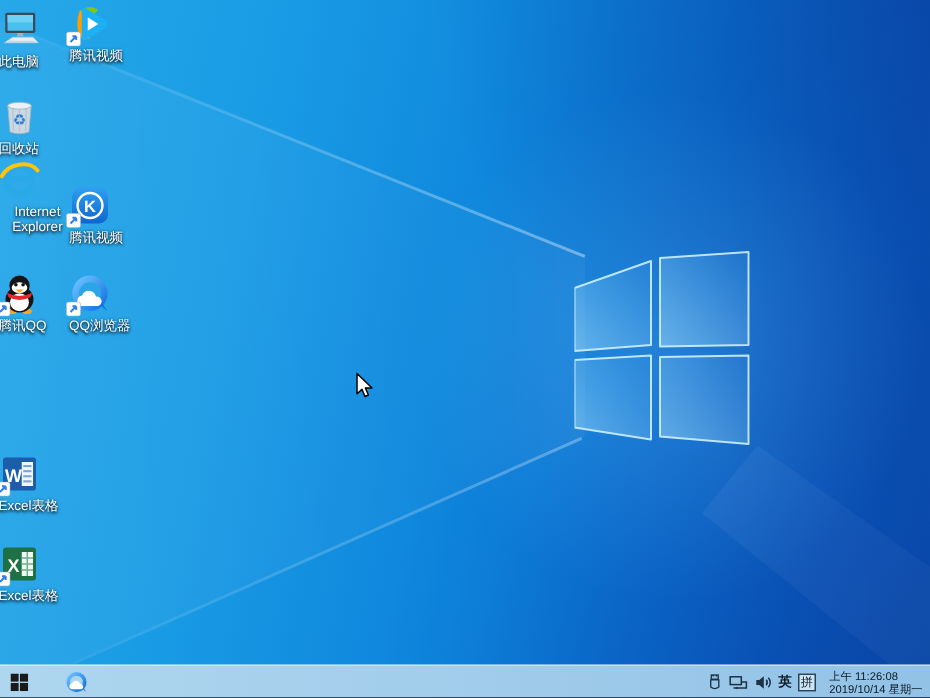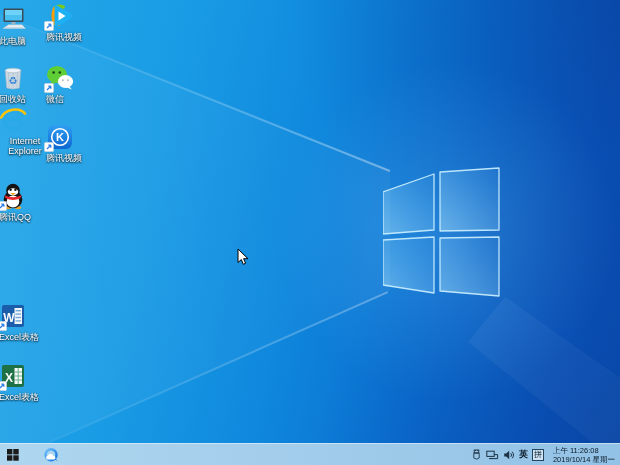--- a/index.html
+++ b/index.html
@@ -126,39 +126,20 @@
       <svg viewBox="0 0 28 28" width="28" height="28">
         <path d="M6.2,6.5 L21.8,6.5 L20.3,24 Q14,26.2 7.7,24 Z" fill="#cdd9e2" stroke="#9fb4c2" stroke-width="0.6"></path>
         <path d="M9.5,8 L10,23.5 M14,8 L14,24 M18.5,8 L18,23.5" stroke="#b4c6d2" stroke-width="0.9" fill="none"></path>
         <ellipse cx="14" cy="6.5" rx="7.8" ry="2.3" fill="#eaf2f7" stroke="#9fb4c2" stroke-width="0.6"></ellipse>
         <text x="14" y="19.5" font-size="10" text-anchor="middle" fill="#2e7fd6">♻</text>
       </svg>
     </div>
     <div class="label">回收站</div>
   </div>
 
-  <div class="dicon" style="left:46px;top:64px">
-    <div class="art">
-      <svg viewBox="0 0 28 28" width="28" height="28">
-        <ellipse cx="11" cy="10.5" rx="10" ry="8.6" fill="#5ecd36"></ellipse>
-        <path d="M5.5,17.5 L3.5,22 L9.5,19 Z" fill="#5ecd36"></path>
-        <circle cx="7.6" cy="8.6" r="1.25" fill="#1d3d12"></circle>
-        <circle cx="13.8" cy="8.6" r="1.25" fill="#1d3d12"></circle>
-        <ellipse cx="19.5" cy="17.5" rx="7.6" ry="6.4" fill="#ffffff"></ellipse>
-        <path d="M23.5,22.5 L25.8,25.5 L20.8,23.4 Z" fill="#ffffff"></path>
-        <circle cx="16.9" cy="16.3" r="1.05" fill="#b9c3c9"></circle>
-        <circle cx="21.9" cy="16.3" r="1.05" fill="#b9c3c9"></circle>
-      </svg>
-      <svg class="badge" viewBox="0 0 10 10">
-        <rect x="0.3" y="0.3" width="9.4" height="9.4" rx="1.5" fill="#fff" stroke="#a9b9c6" stroke-width="0.5"></rect>
-        <path d="M3,7 L6.8,3.2 M6.8,3.2 L4.3,3.2 M6.8,3.2 L6.8,5.7" stroke="#2f7fe8" stroke-width="1.3" fill="none"></path>
-      </svg>
-    </div>
-    <div class="label">微信</div>
-  </div>
 
   <div class="dicon" style="left:-1px;top:106px">
     <div class="art">
       <svg viewBox="0 0 28 28" width="28" height="28">
         <path d="M22.6,17.5 A9.2,9.2 0 1 1 22.6,10.5" stroke="#2aa9e8" stroke-width="4.2" fill="none" stroke-linecap="round"></path>
         <path d="M5.2,13.6 L23.2,13.6" stroke="#2aa9e8" stroke-width="4.2"></path>
         <path d="M2.2,11.5 C6.5,3 20.5,0.8 26,7.6" stroke="#fdc40a" stroke-width="2.6" fill="none" stroke-linecap="round"></path>
       </svg>
     </div>
     <div class="label">Internet Explorer</div>
@@ -200,20 +181,40 @@
         <path d="M5.5,13.2 Q14,17.5 22.5,13.2 L21.3,16.2 Q14,19.8 6.7,16.2 Z" fill="#e8262d"></path>
       </svg>
       <svg class="badge" viewBox="0 0 10 10">
         <rect x="0.3" y="0.3" width="9.4" height="9.4" rx="1.5" fill="#fff" stroke="#a9b9c6" stroke-width="0.5"></rect>
         <path d="M3,7 L6.8,3.2 M6.8,3.2 L4.3,3.2 M6.8,3.2 L6.8,5.7" stroke="#2f7fe8" stroke-width="1.3" fill="none"></path>
       </svg>
     </div>
     <div class="label">腾讯QQ</div>
   </div>
 
+  <div class="dicon" style="left:46px;top:182px">
+    <div class="art">
+      <svg viewBox="0 0 28 28" width="28" height="28">
+        <defs>
+          <linearGradient id="qbG" x1="0" y1="0" x2="1" y2="1">
+            <stop offset="0" stop-color="#6ec2ff"></stop>
+              <stop offset="1" stop-color="#1272e0"></stop>
+          </linearGradient>
+        </defs>
+        <circle cx="14" cy="13.5" r="9.6" fill="none" stroke="url(#qbG)" stroke-width="4.4"></circle>
+        <path d="M20,20.5 L25.5,25.5 L21.5,19 Z" fill="#1272e0"></path>
+        <path d="M8,22 a3.6,3.6 0 0 1 0.8,-7 a4.8,4.8 0 0 1 9.2,0.8 a3.1,3.1 0 0 1 1.2,6.2 Z" fill="#ffffff"></path>
+      </svg>
+      <svg class="badge" viewBox="0 0 10 10">
+        <rect x="0.3" y="0.3" width="9.4" height="9.4" rx="1.5" fill="#fff" stroke="#a9b9c6" stroke-width="0.5"></rect>
+        <path d="M3,7 L6.8,3.2 M6.8,3.2 L4.3,3.2 M6.8,3.2 L6.8,5.7" stroke="#2f7fe8" stroke-width="1.3" fill="none"></path>
+      </svg>
+    </div>
+    <div class="label">QQ浏览器</div>
+  </div>
 
 
   <div class="dicon" style="left:-1px;top:302px">
     <div class="art">
       <svg viewBox="0 0 28 28" width="28" height="28">
         <rect x="3" y="3" width="22" height="22" rx="2" fill="#1b5cab"></rect>
         <rect x="15.5" y="6" width="7.5" height="16" fill="#f2f7fc"></rect>
         <rect x="16.5" y="8" width="5.5" height="1.4" fill="#7aa7d9"></rect>
         <rect x="16.5" y="11.4" width="5.5" height="1.4" fill="#7aa7d9"></rect>
         <rect x="16.5" y="14.8" width="5.5" height="1.4" fill="#7aa7d9"></rect>

